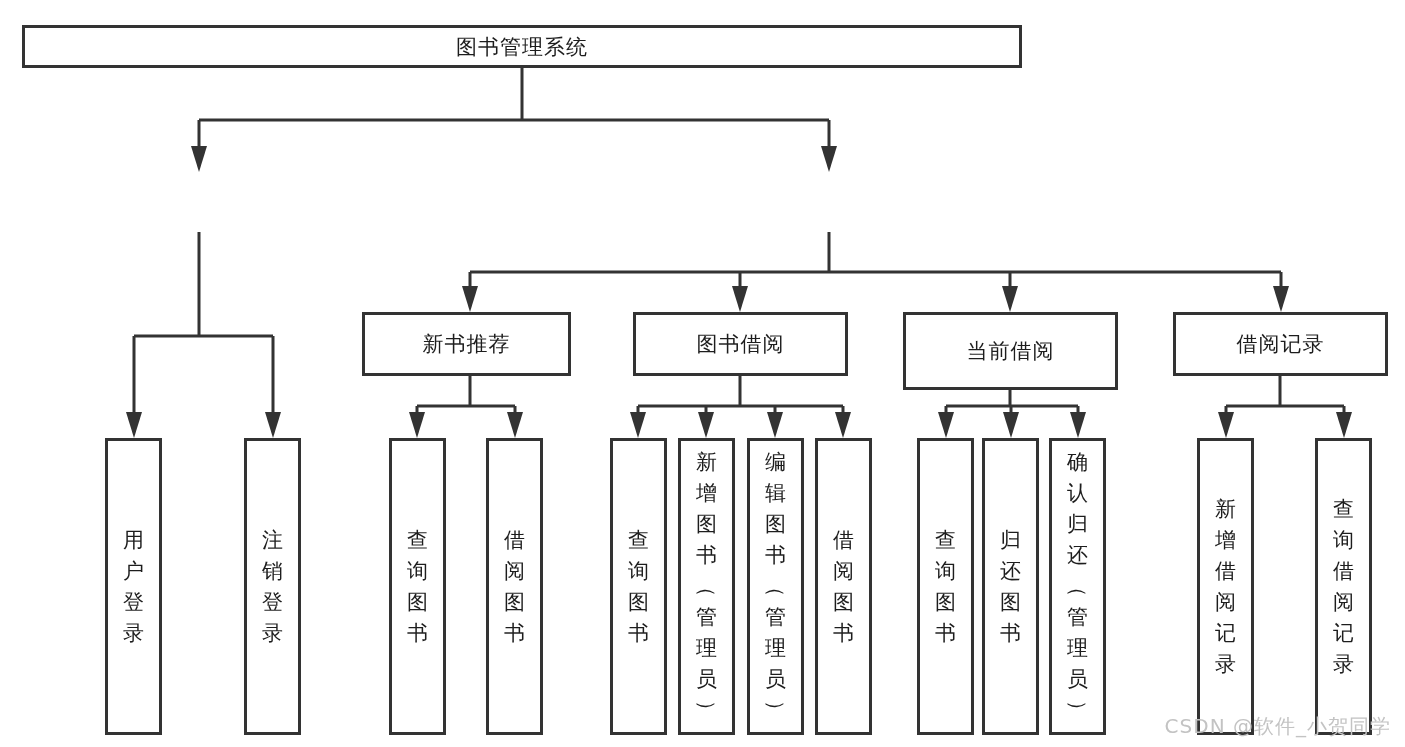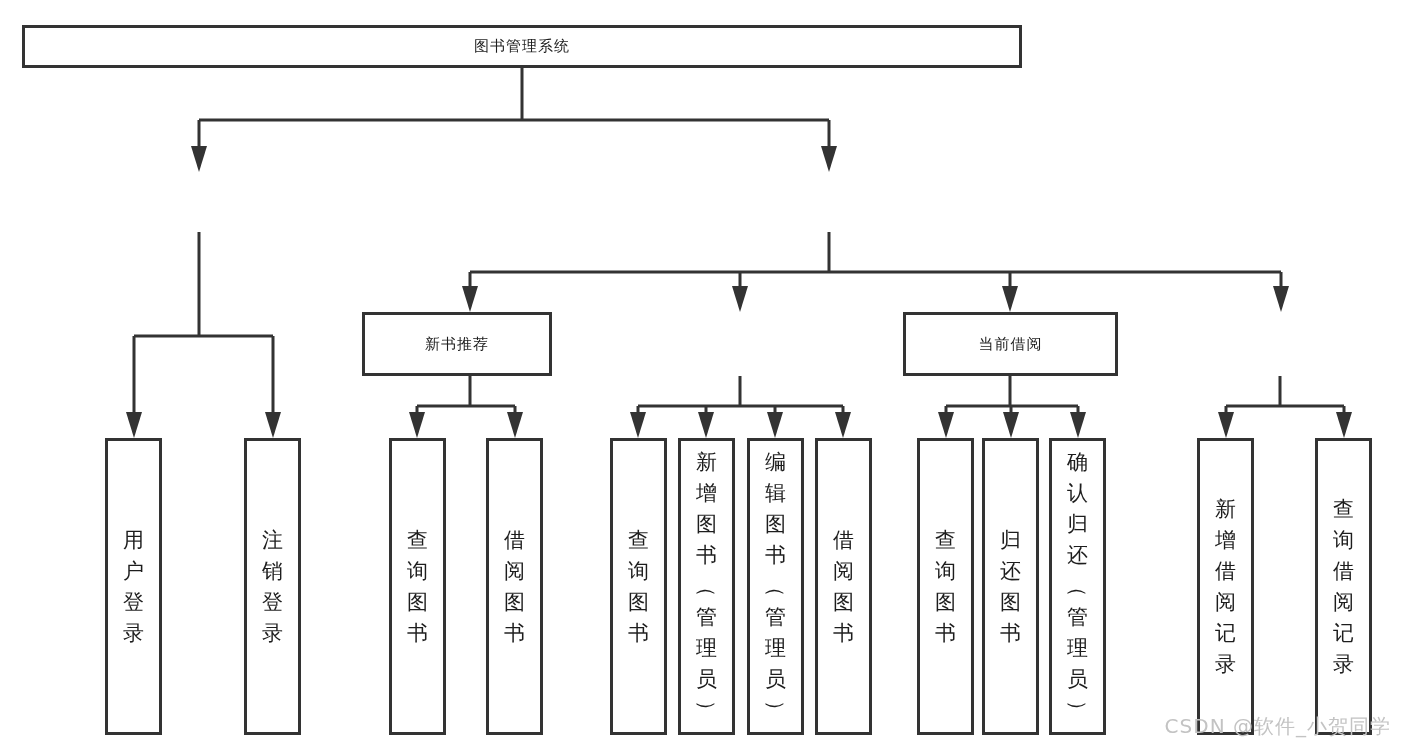--- a/index.html
+++ b/index.html
@@ -15,21 +15,21 @@
     color:var(--text);overflow:hidden;
   }
   svg.wires{position:absolute;left:0;top:0;width:1405px;height:747px;pointer-events:none;}
   svg.wires path{stroke:var(--line);stroke-width:3;fill:none;}
   svg.wires polygon{fill:var(--line);stroke:none;}
   .node{
     position:absolute;box-sizing:border-box;background:#fff;
     border:3px solid var(--line);
     display:flex;align-items:center;justify-content:center;
   }
-  .hlabel{font-size:15px;letter-spacing:1px;white-space:nowrap;}
+  .hlabel{font-size:21px;letter-spacing:1px;white-space:nowrap;}
   .leaf{width:57px;height:297px;top:438px;}
   .vtext{display:block;}
   .vch{display:block;line-height:31px;font-size:21px;text-align:center;}
   .vpar{transform:rotate(90deg);}
   .watermark{
     position:absolute;top:713px;right:14px;z-index:5;
     font-size:20px;letter-spacing:1px;color:var(--wm);white-space:nowrap;margin-left:33px;
   }
 </style>
 </head>
@@ -78,25 +78,31 @@
       <polygon points="1218,412 1234,412 1226,438"></polygon>
       <polygon points="1336,412 1352,412 1344,438"></polygon>
     </g>
   </svg>
 
   <div class="node" style="left:22px;top:25px;width:1000px;height:43px;">
     <span class="hlabel">图书管理系统</span>
   </div>
 
 
-  <div class="node" style="left:362px;top:312px;width:190px;height:64px;">
+  <div class="node" style="left:362px;top:312px;width:209px;height:64px;">
     <span class="hlabel">新书推荐</span>
   </div>
-  <div class="node" style="left:903px;top:312px;width:215px;height:64px;">
+  <div class="node" style="left:633px;top:312px;width:215px;height:64px;">
+    <span class="hlabel">图书借阅</span>
+  </div>
+  <div class="node" style="left:903px;top:312px;width:215px;height:78px;">
     <span class="hlabel">当前借阅</span>
+  </div>
+  <div class="node" style="left:1173px;top:312px;width:215px;height:64px;">
+    <span class="hlabel">借阅记录</span>
   </div>
 
   <div class="node leaf" style="left:105px;">
     <span class="vtext">
         <span class="vch">用</span>
         <span class="vch">户</span>
         <span class="vch">登</span>
         <span class="vch">录</span>
       </span>
   </div>

